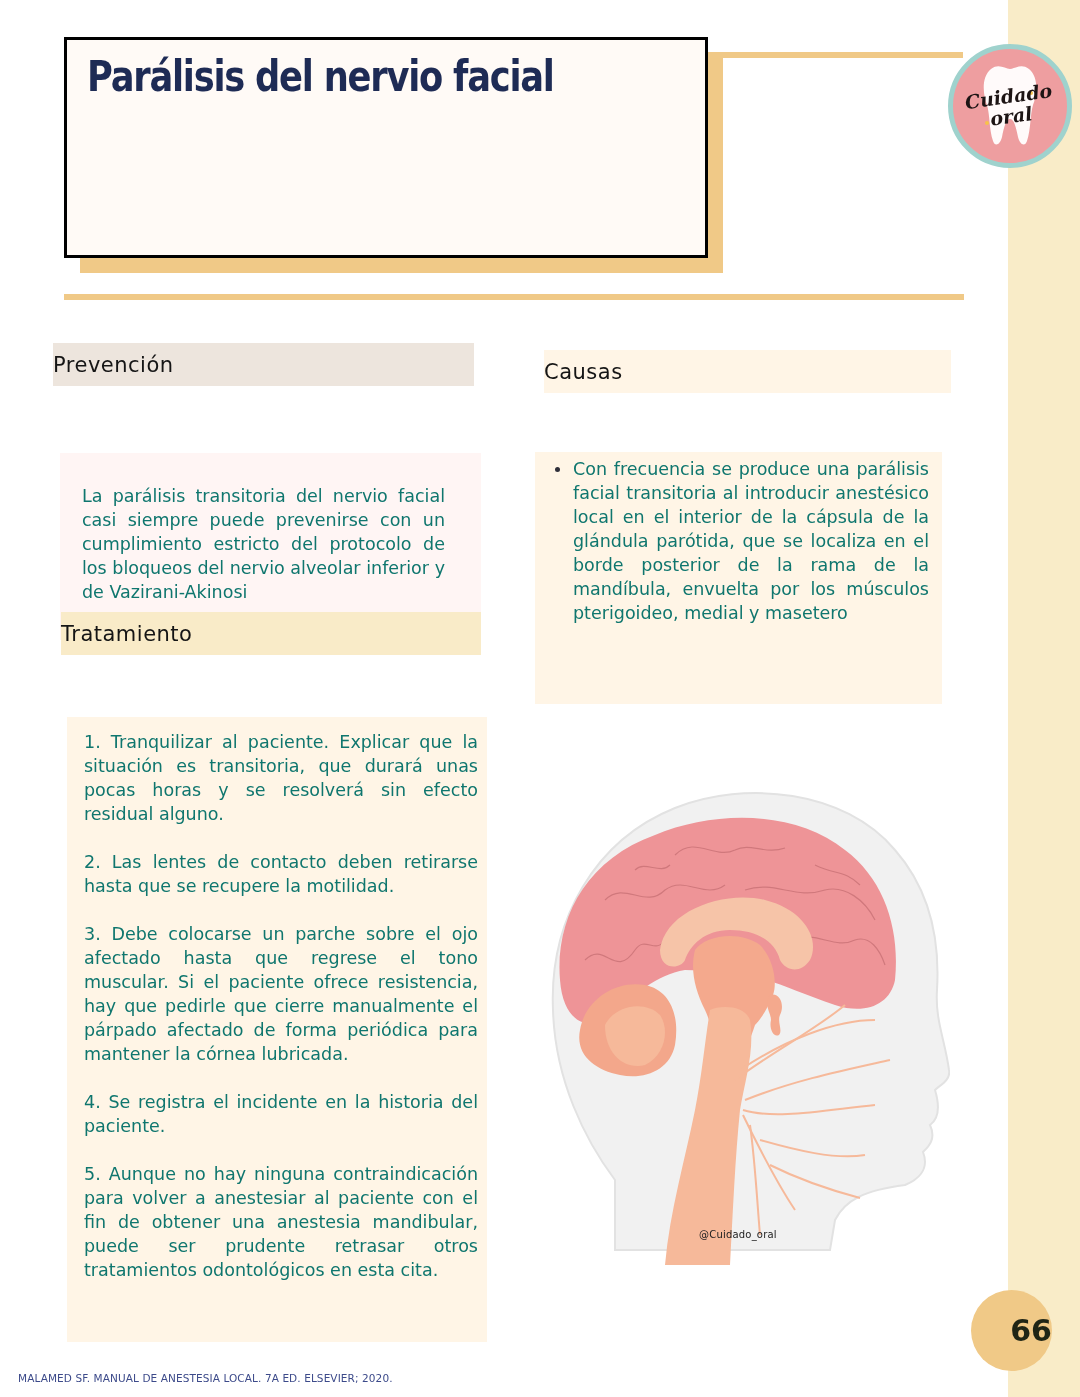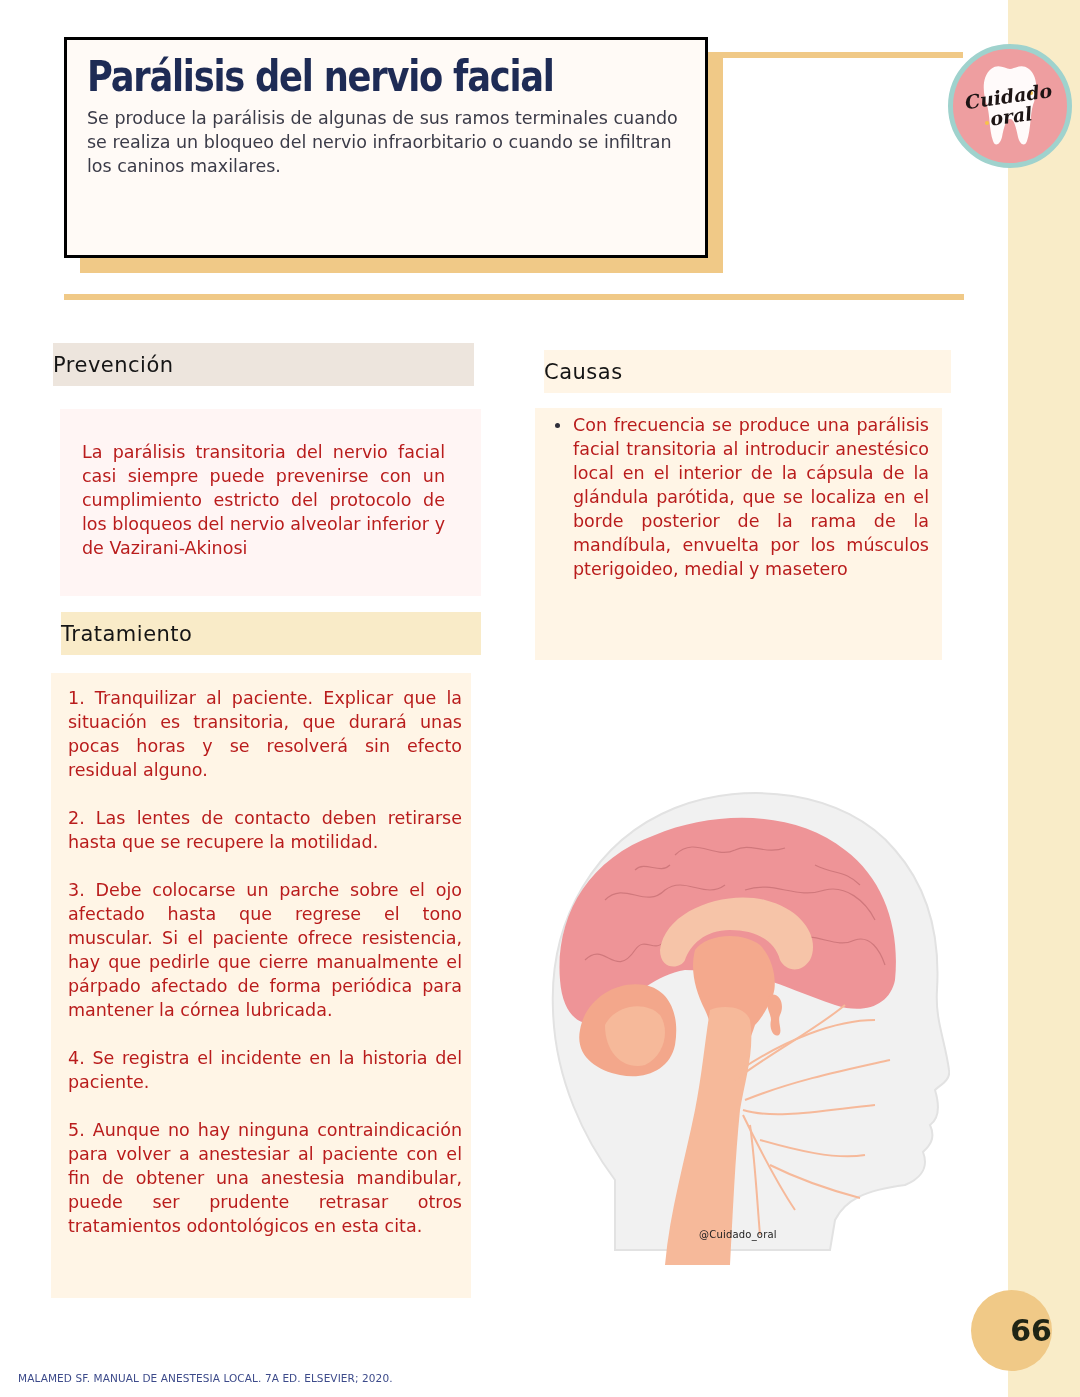--- a/index.html
+++ b/index.html
@@ -81,35 +81,36 @@
     display: flex; align-items: center; 
     font-family: "DejaVu Sans", sans-serif;
     font-size: 21px;
     color: #151515;
     letter-spacing: 0.5px;
   }
   .sec-body {
     position: absolute;
     font-size: 17.5px;
     line-height: 24px;
-    color: #b91c1c;
+    color: #0f766e;
     text-align: justify;
+    margin-top: 44px;
   }
   #prev-header { left: 53px; top: 343px; width: 421px; height: 43px; background: #ede5dd; }
   #prev-body { left: 60px; top: 409px; width: 421px; height: 187px; background: #fff5f4; padding: 31px 36px 0 22px; }
   #causas-header { left: 544px; top: 350px; width: 407px; height: 43px; background: #fff5e6; }
   #causas-body { left: 535px; top: 408px; width: 407px; height: 252px; background: #fff5e6; padding: 5px 13px 0 38px; }
   #causas-body ul { list-style: none; }
   #causas-body li { position: relative; }
   #causas-body li::before {
     content: ""; position: absolute; left: -18px; top: 10px;
     width: 5px; height: 5px; border-radius: 50%; background: #2f2f3a;
   }
   #trat-header { left: 61px; top: 612px; width: 420px; height: 43px; background: #f9ebc8; }
-  #trat-body { left: 51px; top: 673px; width: 420px; height: 625px; background: #fff5e6; padding: 13px 9px 0 17px; }
+  #trat-body { left: 67px; top: 673px; width: 420px; height: 625px; background: #fff5e6; padding: 13px 9px 0 17px; }
   #trat-body p { margin-bottom: 24px; }
   
   .illustration {
     position: absolute; left: 545px; top: 780px; width: 405px; height: 485px;
   }
   .watermark {
     position: absolute; left: 699px; top: 1229px;
     font-size: 10px; color: #222; letter-spacing: 0.2px;
   }
   
@@ -127,21 +128,20 @@
 </style>
 </head>
 <body>
 
 <div class="sidebar-strip"></div>
 
 <div class="title-shadow"></div>
 <div class="top-line-right"></div>
 <div class="title-box">
   <h1 class="title">Parálisis del nervio facial</h1>
-  <p class="intro">Se produce la parálisis de algunas de sus ramos terminales cuando se realiza un bloqueo del nervio infraorbitario o cuando se infiltran los caninos maxilares.</p>
 </div>
 
 <div class="logo">
   <svg class="logo-tooth" viewBox="0 0 58 84">
     <path d="M10 6 C18 0 24 6 29 6 C34 6 40 0 48 6 C58 14 56 32 52 42 C49 52 50 66 46 78 C44 84 39 82 37 74 C35 64 33 56 29 56 C25 56 23 64 21 74 C19 82 14 84 12 78 C8 66 9 52 6 42 C2 32 0 14 10 6 Z" fill="#ffffff" opacity="0.95"></path>
     <circle cx="50" cy="30" r="2" fill="#f6c24a"></circle>
     <circle cx="6" cy="60" r="2" fill="#f6c24a"></circle>
   </svg>
   <div class="logo-text">
     <div>Cuidado</div>

